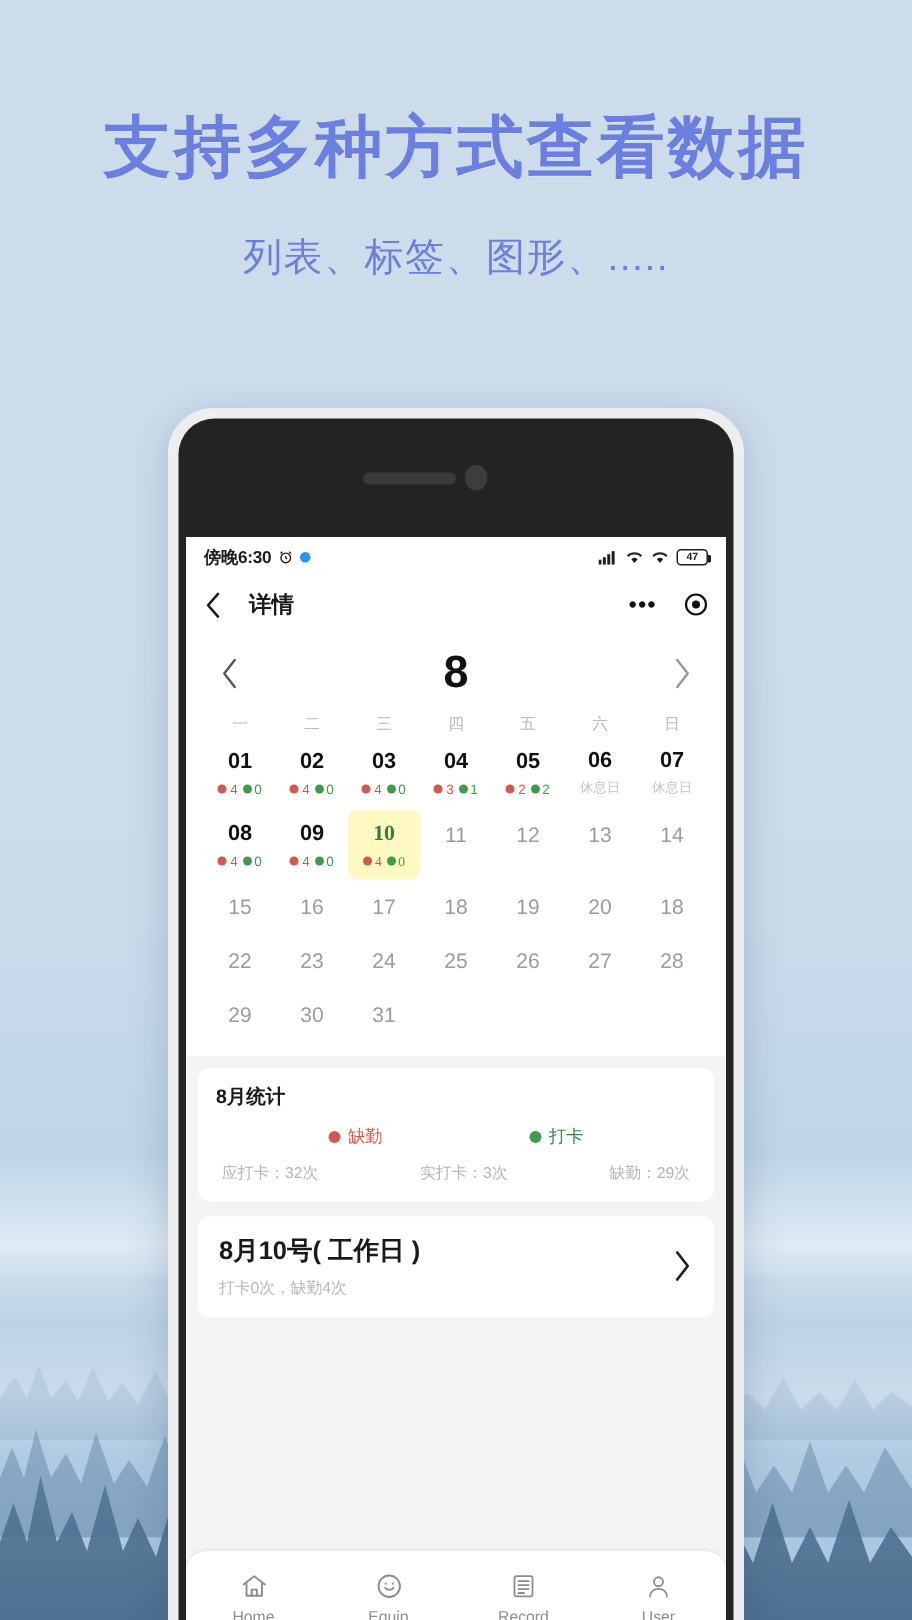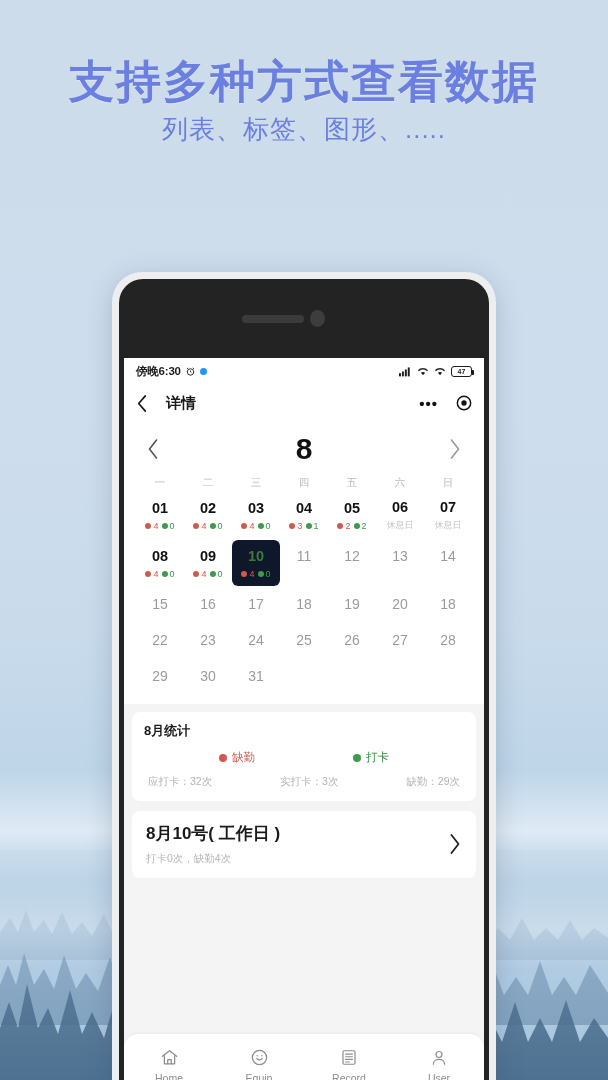--- a/index.html
+++ b/index.html
@@ -29,29 +29,30 @@
   .layer-far  { bottom: 120px; opacity: .30; }
   .layer-mid  { bottom: 55px;  opacity: .55; }
   .layer-near { bottom: 0;     opacity: .85; }
   .fog-bottom {
     position: absolute; left: 0; right: 0; bottom: 0; height: 230px;
     background: linear-gradient(180deg, rgba(200,218,233,.62) 0%, rgba(186,207,226,.22) 45%, rgba(170,196,219,0) 100%);
   }
 
   
   #headline-block {
-    position: absolute; top: 52px; left: 0; width: 100%;
+    position: absolute; top: 68px; left: 0; width: 100%;
     text-align: center; z-index: 5;
   }
   #headline-title {
     font-size: 45px; font-weight: 700; letter-spacing: 2px;
     color: #6b7fe0;
     text-shadow: 0 1px 0 rgba(255,255,255,.35);
   }
   #headline-sub {
+    margin-top: 26px;
     font-size: 26px; font-weight: 500; letter-spacing: 1px;
     color: #6b7fe0;
   }
 
   
   #phone {
     position: absolute; left: 112px; top: 272px;
     width: 384px; height: 820px;
     background: #edeef0;
     border-radius: 30px 30px 0 0;
@@ -154,21 +155,21 @@
   .day-cell.plain .day-num { font-weight: 500; color: #9b9b9b; font-size: 14px; }
   .day-cell.rest .day-num { color: #111; }
   .day-marks { display: flex; align-items: center; gap: 3px; margin-top: 3px; }
   .mark { display: flex; align-items: center; gap: 2px; font-size: 9px; }
   .dot { width: 6px; height: 6px; border-radius: 50%; display:inline-block; }
   .dot.absent { background: #d05a51; }
   .dot.present { background: #3f9b4c; }
   .mark.absent { color: #d05a51; }
   .mark.present { color: #3f9b4c; }
   .rest-label { font-size: 9px; color: #c3c3c3; margin-top: 3px; }
-  .day-cell.selected { background: #0f172a; }
+  .day-cell.selected { background: #fef9c3; font-family: Liberation Serif, serif; }
   .day-cell.selected .day-num { color: #3c7a3c; font-weight: 600; }
 
   
   #stats-card {
     background: #fff; margin: 8px 8px 0 8px; border-radius: 8px;
     padding: 10px 12px 12px 12px;
   }
   #stats-title { font-size: 13px; font-weight: 700; color: #1a1a1a; }
   #legend-row {
     display: flex; justify-content: space-around; align-items: center;

